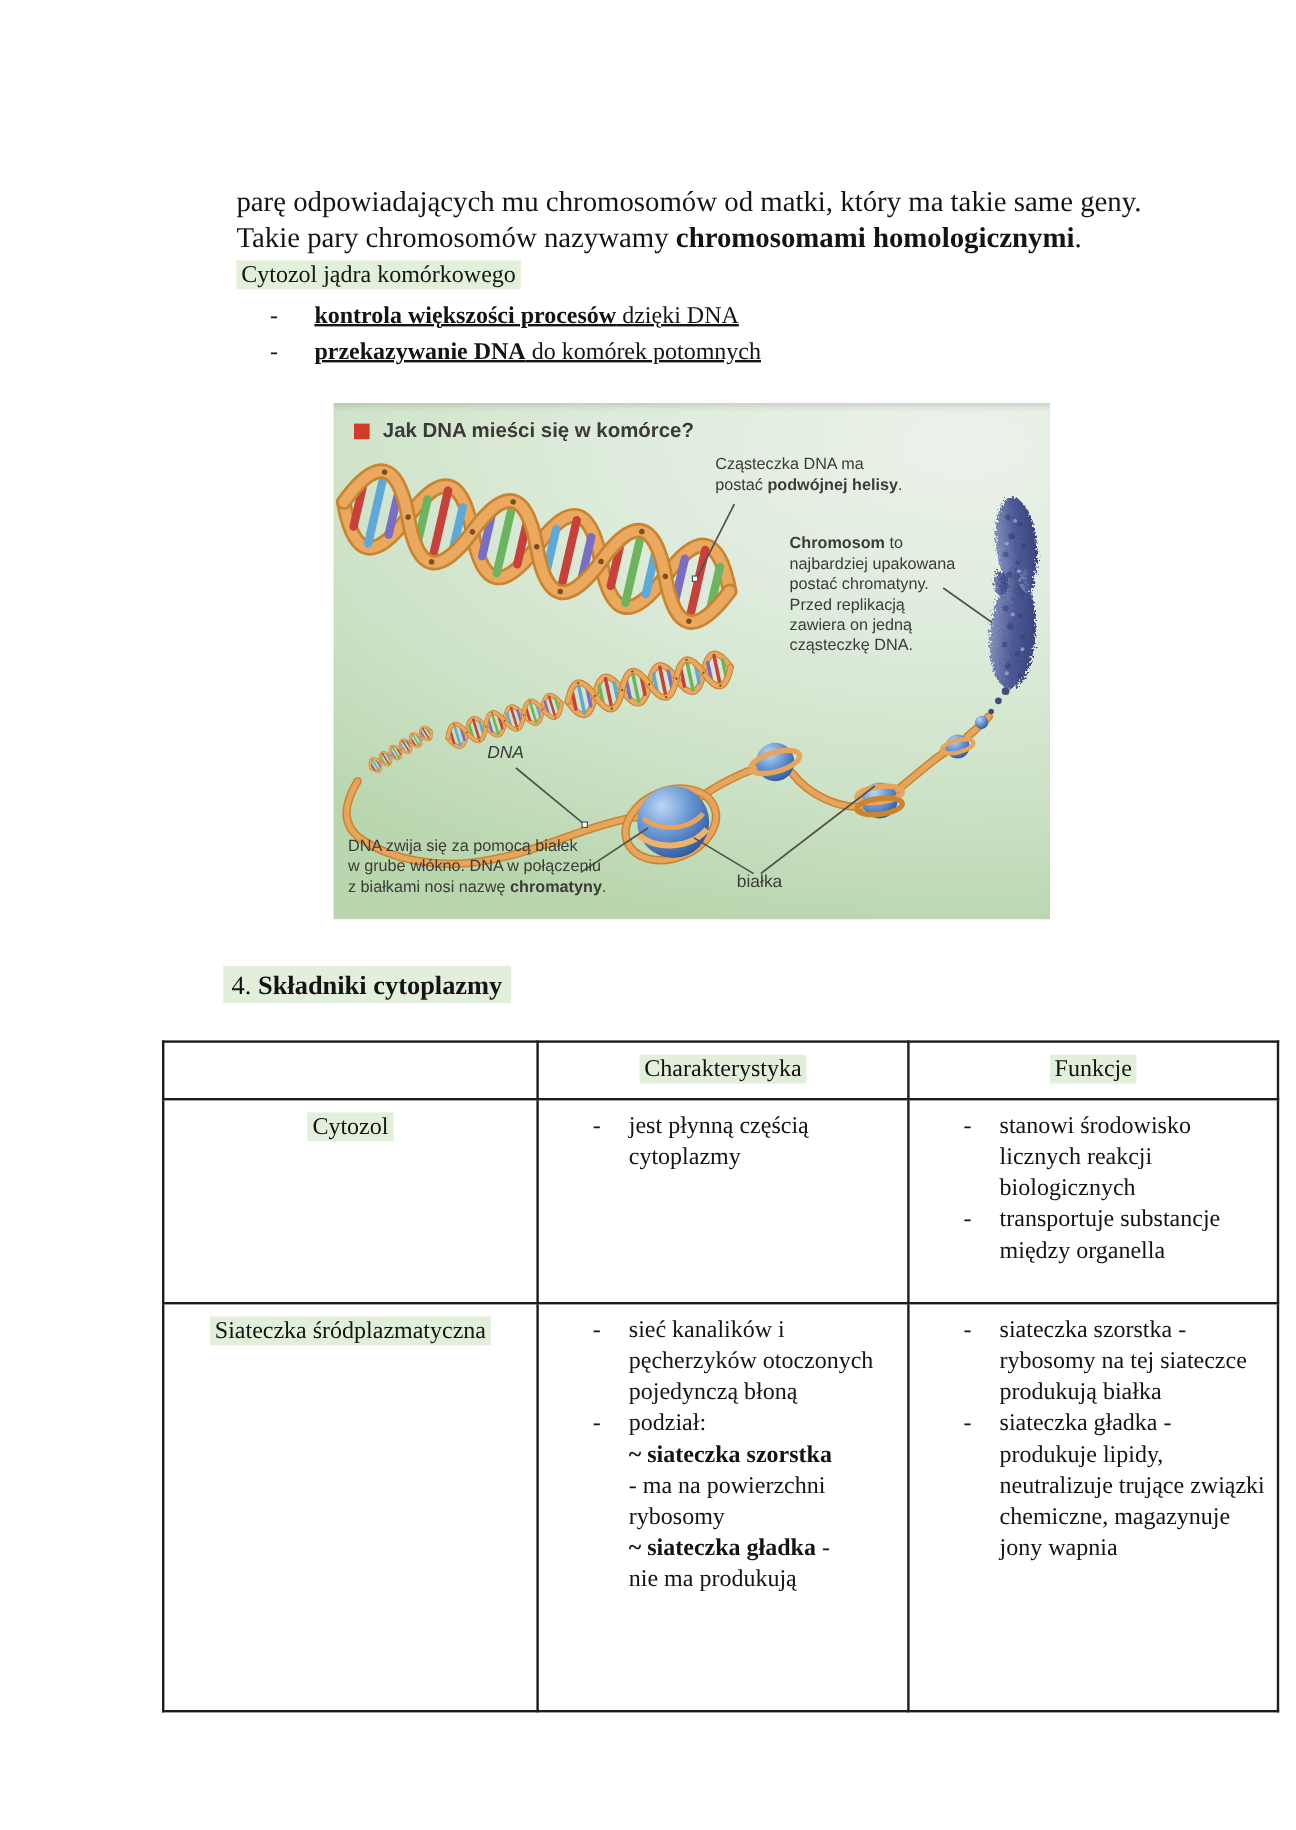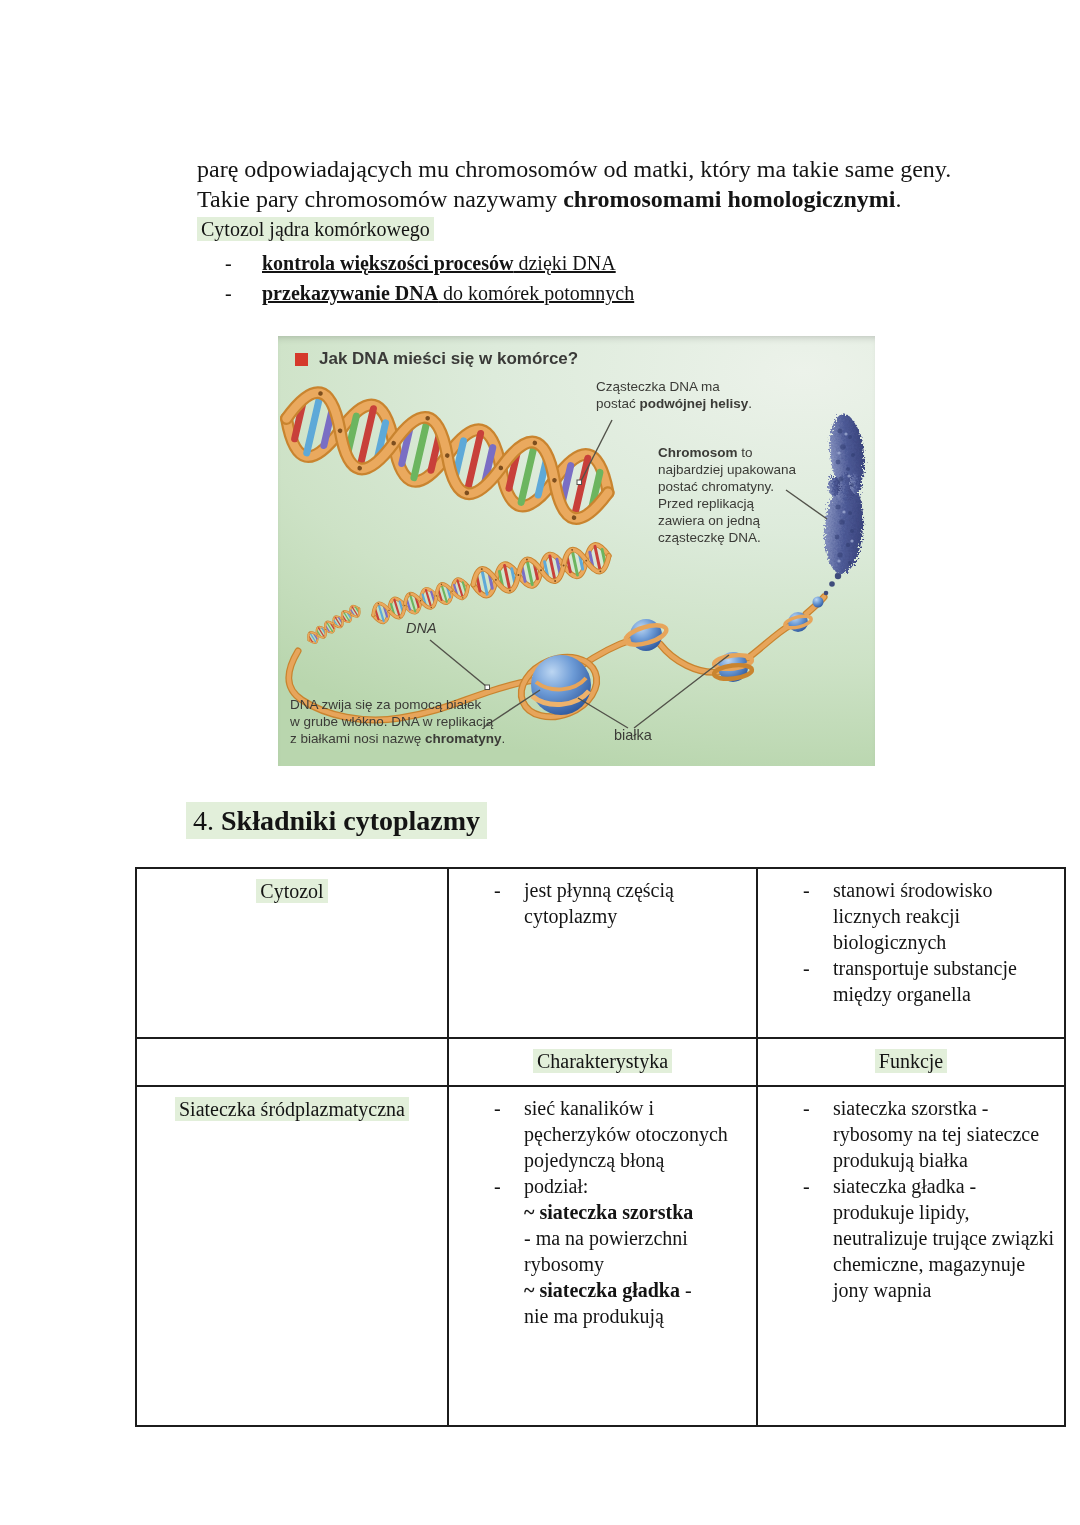--- a/index.html
+++ b/index.html
@@ -25,21 +25,21 @@
        box-shadow:inset 0 6px 8px -6px rgba(0,0,0,.25);}
   .fig-title{position:absolute;left:17px;top:13px;display:flex;align-items:center;gap:11px;
        font-family:"Liberation Sans",sans-serif;font-weight:bold;font-size:17px;color:#3a3a38;}
   .fig-title .sq{width:13px;height:13px;background:#d5392b;}
   .fl{position:absolute;font-family:"Liberation Sans",sans-serif;font-size:13.5px;
       line-height:17px;color:#3b3b37;}
   .fl-big{font-size:14.5px;}
   .fig svg{position:absolute;left:0;top:0;}
 
   
-  .h4{left:186px;top:804px;font-size:28px;line-height:34px;}
+  .h4{left:186px;top:804px;font-size:22px;line-height:34px;}
   .h4 .hl{padding:3px 7px;}
 
   
   table.tbl{position:absolute;left:135px;top:867px;border-collapse:collapse;table-layout:fixed;}
   .tbl td{border:2px solid #1c1c1c;vertical-align:top;font-size:20px;line-height:26px;padding:0;}
   .tbl .th{text-align:center;padding-top:9px;}
   .tbl .c-name{text-align:center;padding-top:9px;}
   .cell{padding-top:8px;}
   .cell .li-row .d{flex:none;margin-left:45px;width:30px;}
   .cell .li-row .t{flex:1;padding-right:10px;}
@@ -209,63 +209,63 @@
       </g>
     </svg>
 
     <div class="fig-title">
       <span class="sq"></span>
       <span>Jak DNA mieści się w komórce?</span>
     </div>
     <div class="fl" style="left:318px;top:42px;"><span>Cząsteczka DNA ma</span><br><span>postać </span><b>podwójnej helisy</b><span>.</span></div>
     <div class="fl" style="left:380px;top:108px;"><b>Chromosom</b><span> to</span><br><span>najbardziej upakowana</span><br><span>postać chromatyny.</span><br><span>Przed replikacją</span><br><span>zawiera on jedną</span><br><span>cząsteczkę DNA.</span></div>
     <div class="fl fl-big" style="left:128px;top:284px;font-style:italic;">DNA</div>
-    <div class="fl" style="left:12px;top:360px;"><span>DNA zwija się za pomocą białek</span><br><span>w grube włókno. DNA w replikacją</span><br><span>z białkami nosi nazwę </span><b>chromatyny</b><span>.</span></div>
+    <div class="fl" style="left:12px;top:360px;"><span>DNA zwija się za pomocą białek</span><br><span>w grube włókno. DNA w połączeniu</span><br><span>z białkami nosi nazwę </span><b>chromatyny</b><span>.</span></div>
     <div class="fl fl-big" style="left:336px;top:391px;">białka</div>
   </div>
 
   <div class="abs h4">
     <span class="hl"><span>4. </span><b>Składniki cytoplazmy</b></span>
   </div>
 
   <table class="tbl">
     <colgroup>
         <col style="width:312px">
         <col style="width:309px">
         <col style="width:308px">
       </colgroup>
     <tbody>
-        <tr style="height:170px">
-      <td class="c-name"><span class="hl">Cytozol</span></td>
-      <td>
-        <div class="cell">
-          <div class="li-row">
-                <span class="d">-</span>
-                <span class="t"><span>jest płynną częścią cytoplazmy</span></span>
-              </div>
-        </div>
-      </td>
-      <td>
-        <div class="cell">
-          <div class="li-row">
-                <span class="d">-</span>
-                <span class="t"><span>stanowi środowisko licznych reakcji biologicznych</span></span>
-              </div>
-          <div class="li-row">
-                <span class="d">-</span>
-                <span class="t"><span>transportuje substancje między organella</span></span>
-              </div>
-        </div>
-      </td>
-    </tr>
-    <tr style="height:48px">
+        <tr style="height:48px">
       <td class="th"></td>
       <td class="th"><span class="hl">Charakterystyka</span></td>
       <td class="th"><span class="hl">Funkcje</span></td>
     </tr>
+    <tr style="height:170px">
+      <td class="c-name"><span class="hl">Cytozol</span></td>
+      <td>
+        <div class="cell">
+          <div class="li-row">
+                <span class="d">-</span>
+                <span class="t"><span>jest płynną częścią cytoplazmy</span></span>
+              </div>
+        </div>
+      </td>
+      <td>
+        <div class="cell">
+          <div class="li-row">
+                <span class="d">-</span>
+                <span class="t"><span>stanowi środowisko licznych reakcji biologicznych</span></span>
+              </div>
+          <div class="li-row">
+                <span class="d">-</span>
+                <span class="t"><span>transportuje substancje między organella</span></span>
+              </div>
+        </div>
+      </td>
+    </tr>
     <tr style="height:340px">
       <td class="c-name"><span class="hl">Siateczka śródplazmatyczna</span></td>
       <td>
         <div class="cell">
           <div class="li-row">
                 <span class="d">-</span>
                 <span class="t"><span>sieć kanalików i pęcherzyków otoczonych pojedynczą błoną</span></span>
               </div>
           <div class="li-row">
                 <span class="d">-</span>

